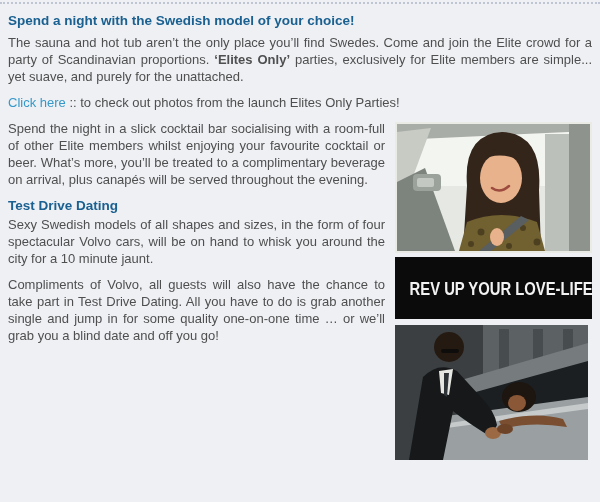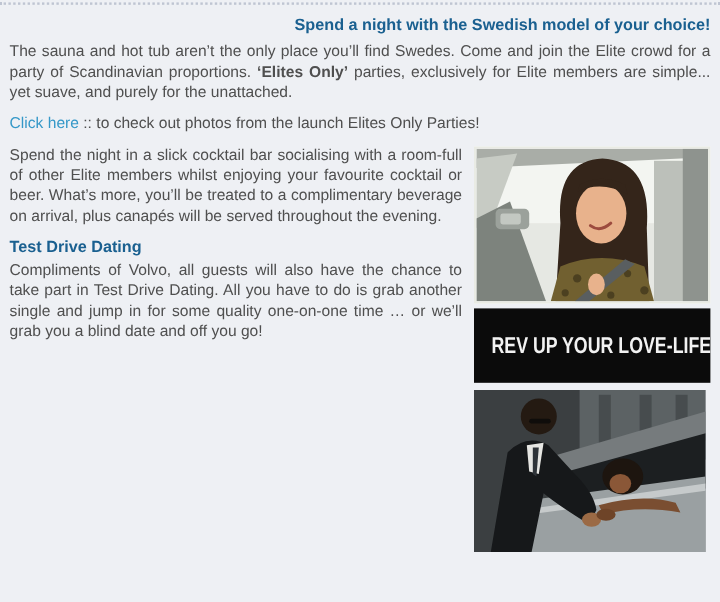--- a/index.html
+++ b/index.html
@@ -15,21 +15,21 @@
     font-size: 13px;
     line-height: 17px;
     color: #4f4f4f;
     text-align: justify;
     background: #eef0f4;
   }
   h1.headline {
     font-size: 13.5px; line-height: 17px;
     color: #1a6090;
     margin: 4px 0 5px 0;
-    text-align: right;
+    text-align: left;
     font-weight: bold;
   }
   h2.subheading {
     font-size: 13.5px; line-height: 17px;
     color: #1a6090;
     margin: 0 0 2px 0;
     text-align: left;
     font-weight: bold;
   }
   p { margin: 0 0 9px 0; }
@@ -135,18 +135,19 @@
         <path d="M104,96 Q140,86 168,94 L172,102 Q136,96 108,104 Z" fill="#7a4e31"></path>
         <ellipse cx="110" cy="104" rx="8" ry="5" fill="#6e4428"></ellipse>
       </svg>
     </div>
   </div>
 
   <p>Spend the night in a slick cocktail bar socialising with a room-full of other Elite members whilst enjoying your favourite cocktail or beer. What’s more, you’ll be treated to a complimentary beverage on arrival, plus canapés will be served throughout the evening.</p>
 
   <h2 class="subheading">Test Drive Dating</h2>
 
+  <p>Sexy Swedish models of all shapes and sizes, in the form of four spectacular Volvo cars, will be on hand to whisk you around the city for a 10 minute jaunt.</p>
 
   <p><span>Compliments of Volvo, all guests will also have the chance to take part in </span><span class="italic">Test Drive Dating</span><span>. All you have to do is grab another single and jump in for some quality one-on-one time … or we’ll grab you a blind date and off you go!</span></p>
 
 
 
 </div>
 
 </body></html>

